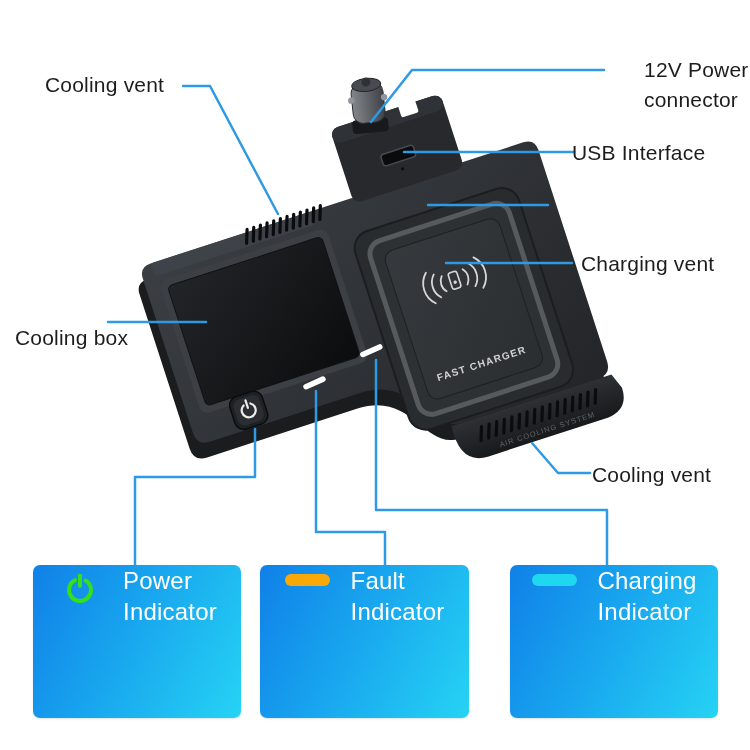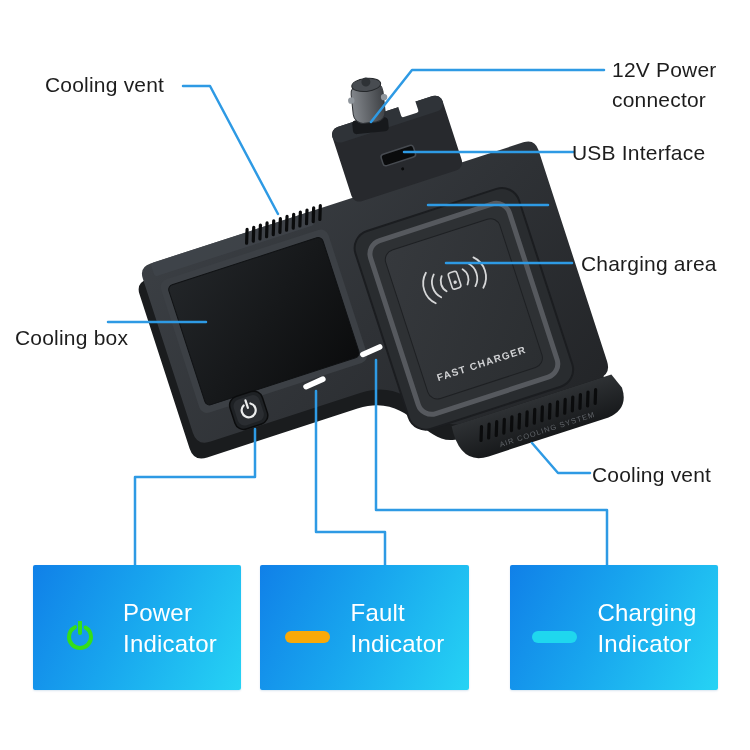--- a/index.html
+++ b/index.html
@@ -1,23 +1,23 @@
 <!DOCTYPE html>
 <html><head>
 <meta charset="utf-8">
 <style>
   html,body{margin:0;padding:0;background:#fff;}
   #stage{position:relative;width:750px;height:750px;background:#fff;overflow:hidden;
          font-family:"Liberation Sans","DejaVu Sans",sans-serif;}
   #scene{position:absolute;left:0;top:0;}
   .lbl{position:absolute;font-size:21px;letter-spacing:.2px;color:#1d1d1d;white-space:nowrap;line-height:24px;}
   .lbl.two{line-height:30px;}
-  .ind-card{position:absolute;top:565px;height:125px;border-radius:2px;
+  .ind-card{position:absolute;top:565px;height:153px;border-radius:7px;
             background:linear-gradient(118deg,#1080e8 0%,#18a5ee 45%,#26d3f4 100%);
-            display:flex;align-items:center;justify-content:center;gap:20px;
+            display:flex;justify-content:center;gap:20px;
             box-shadow:0 1px 2px rgba(0,90,160,.15);}
   .ind-icon{width:46px;display:flex;justify-content:center;transform:translateY(9px);}
   .dash-pill{width:45px;height:12px;border-radius:6px;display:block;}
   .ind-text{color:#fff;font-size:24px;line-height:31px;letter-spacing:.2px;}
 </style>
 </head>
 <body>
 
 <div id="stage">
 
@@ -151,29 +151,29 @@
       <polyline points="108,322 206,322"></polyline>
       <polyline points="590,473 558,473 532,443"></polyline>
       <polyline points="255,429 255,477 135,477 135,566"></polyline>
       <polyline points="316,391 316,532 385,532 385,566"></polyline>
       <polyline points="376,360 376,510 607,510 607,566"></polyline>
     </g>
   </svg>
 
   <div class="lbl" style="left:45px;top:73px">Cooling vent</div>
 
-  <div class="lbl two" style="left:612px;top:55px">
+  <div class="lbl two" style="left:644px;top:55px">
     <div>12V Power</div>
     <div>connector</div>
   </div>
 
   <div class="lbl" style="left:572px;top:141px">USB Interface</div>
 
 
-  <div class="lbl" style="left:581px;top:252px">Charging area</div>
+  <div class="lbl" style="left:581px;top:252px">Charging vent</div>
 
   <div class="lbl" style="left:15px;top:326px">Cooling box</div>
 
   <div class="lbl" style="left:592px;top:463px">Cooling vent</div>
 
   <div class="ind-card" style="left:33px;width:208px">
     <span class="ind-icon">
       <svg width="32" height="32" viewBox="-16 -16 32 32">
         <g stroke="#35df19" stroke-width="4" fill="none" stroke-linecap="round">
           <circle r="11" stroke-dasharray="46.3 11 69.1"></circle>

